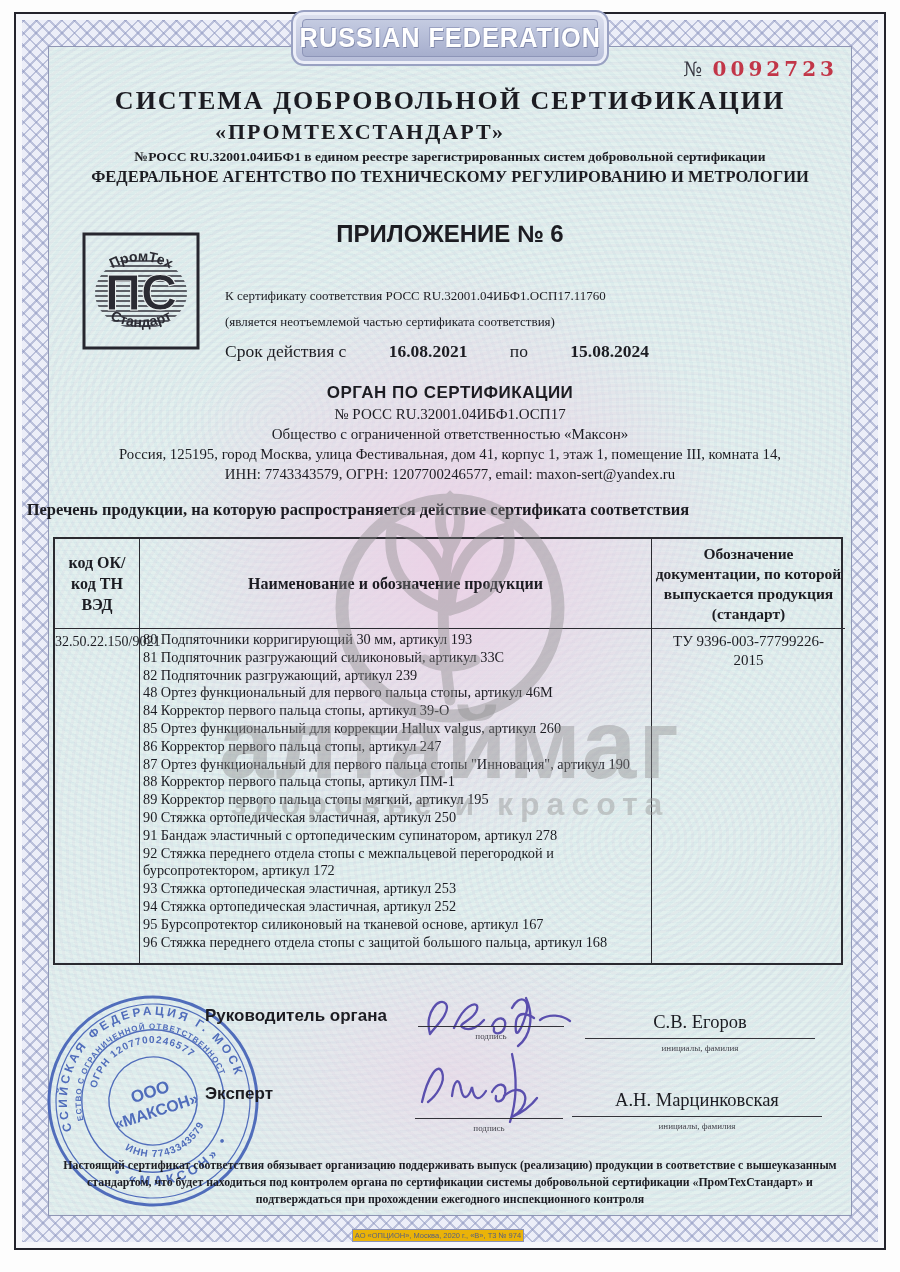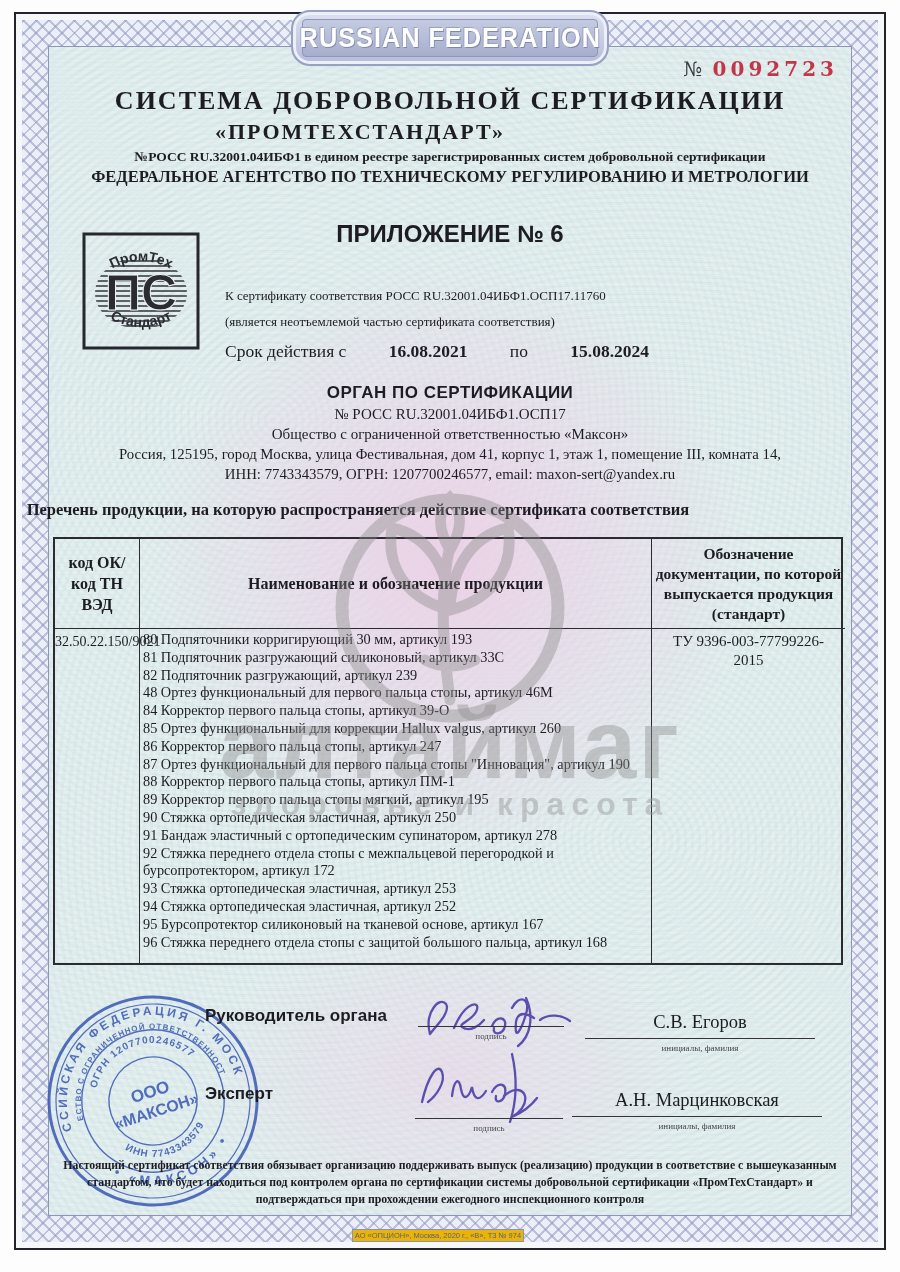--- a/index.html
+++ b/index.html
@@ -29,21 +29,21 @@
              repeating-radial-gradient(circle at 28% 32%, rgba(110,165,200,.055) 0 3px, rgba(255,255,255,0) 3px 7px),
              repeating-radial-gradient(circle at 74% 68%, rgba(190,130,185,.055) 0 3px, rgba(255,255,255,0) 3px 7px),
              repeating-linear-gradient(0deg, rgba(120,160,200,.05) 0 1px, rgba(255,255,255,0) 1px 4px);
           }
 
   .layer { position:absolute; left:0; top:0; width:900px; height:1272px; }
 
   
   .badge { position:absolute; left:291px; top:10px; width:318px; height:56px;
            background:linear-gradient(180deg,#dde1ef,#b5bcd8);
-           border:2px solid #99a1c2; border-radius:19px;
+           border:2px solid #99a1c2; border-radius:13px;
            box-shadow:inset 0 0 0 3px #eceef8; padding:7px 9px; }
   .badge-inner { width:100%; height:100%; background:linear-gradient(180deg,#c4cbe1,#a6aecd);
            border:1px solid #8d95b8; border-radius:4px;
            display:flex; align-items:center; justify-content:center; }
   .badge-text { font-family:"Liberation Sans", sans-serif; font-weight:bold; font-size:27px;
            color:#fff; letter-spacing:1px; transform:scaleX(.94);
            text-shadow:1px 1px 0 #8088aa, -1px -1px 0 #9aa2c2; white-space:nowrap; }
 
   .cert-no { position:absolute; right:62px; top:57px; font-family:"DejaVu Serif", serif;
            font-size:20px; color:#3a3a44; letter-spacing:2px; }

